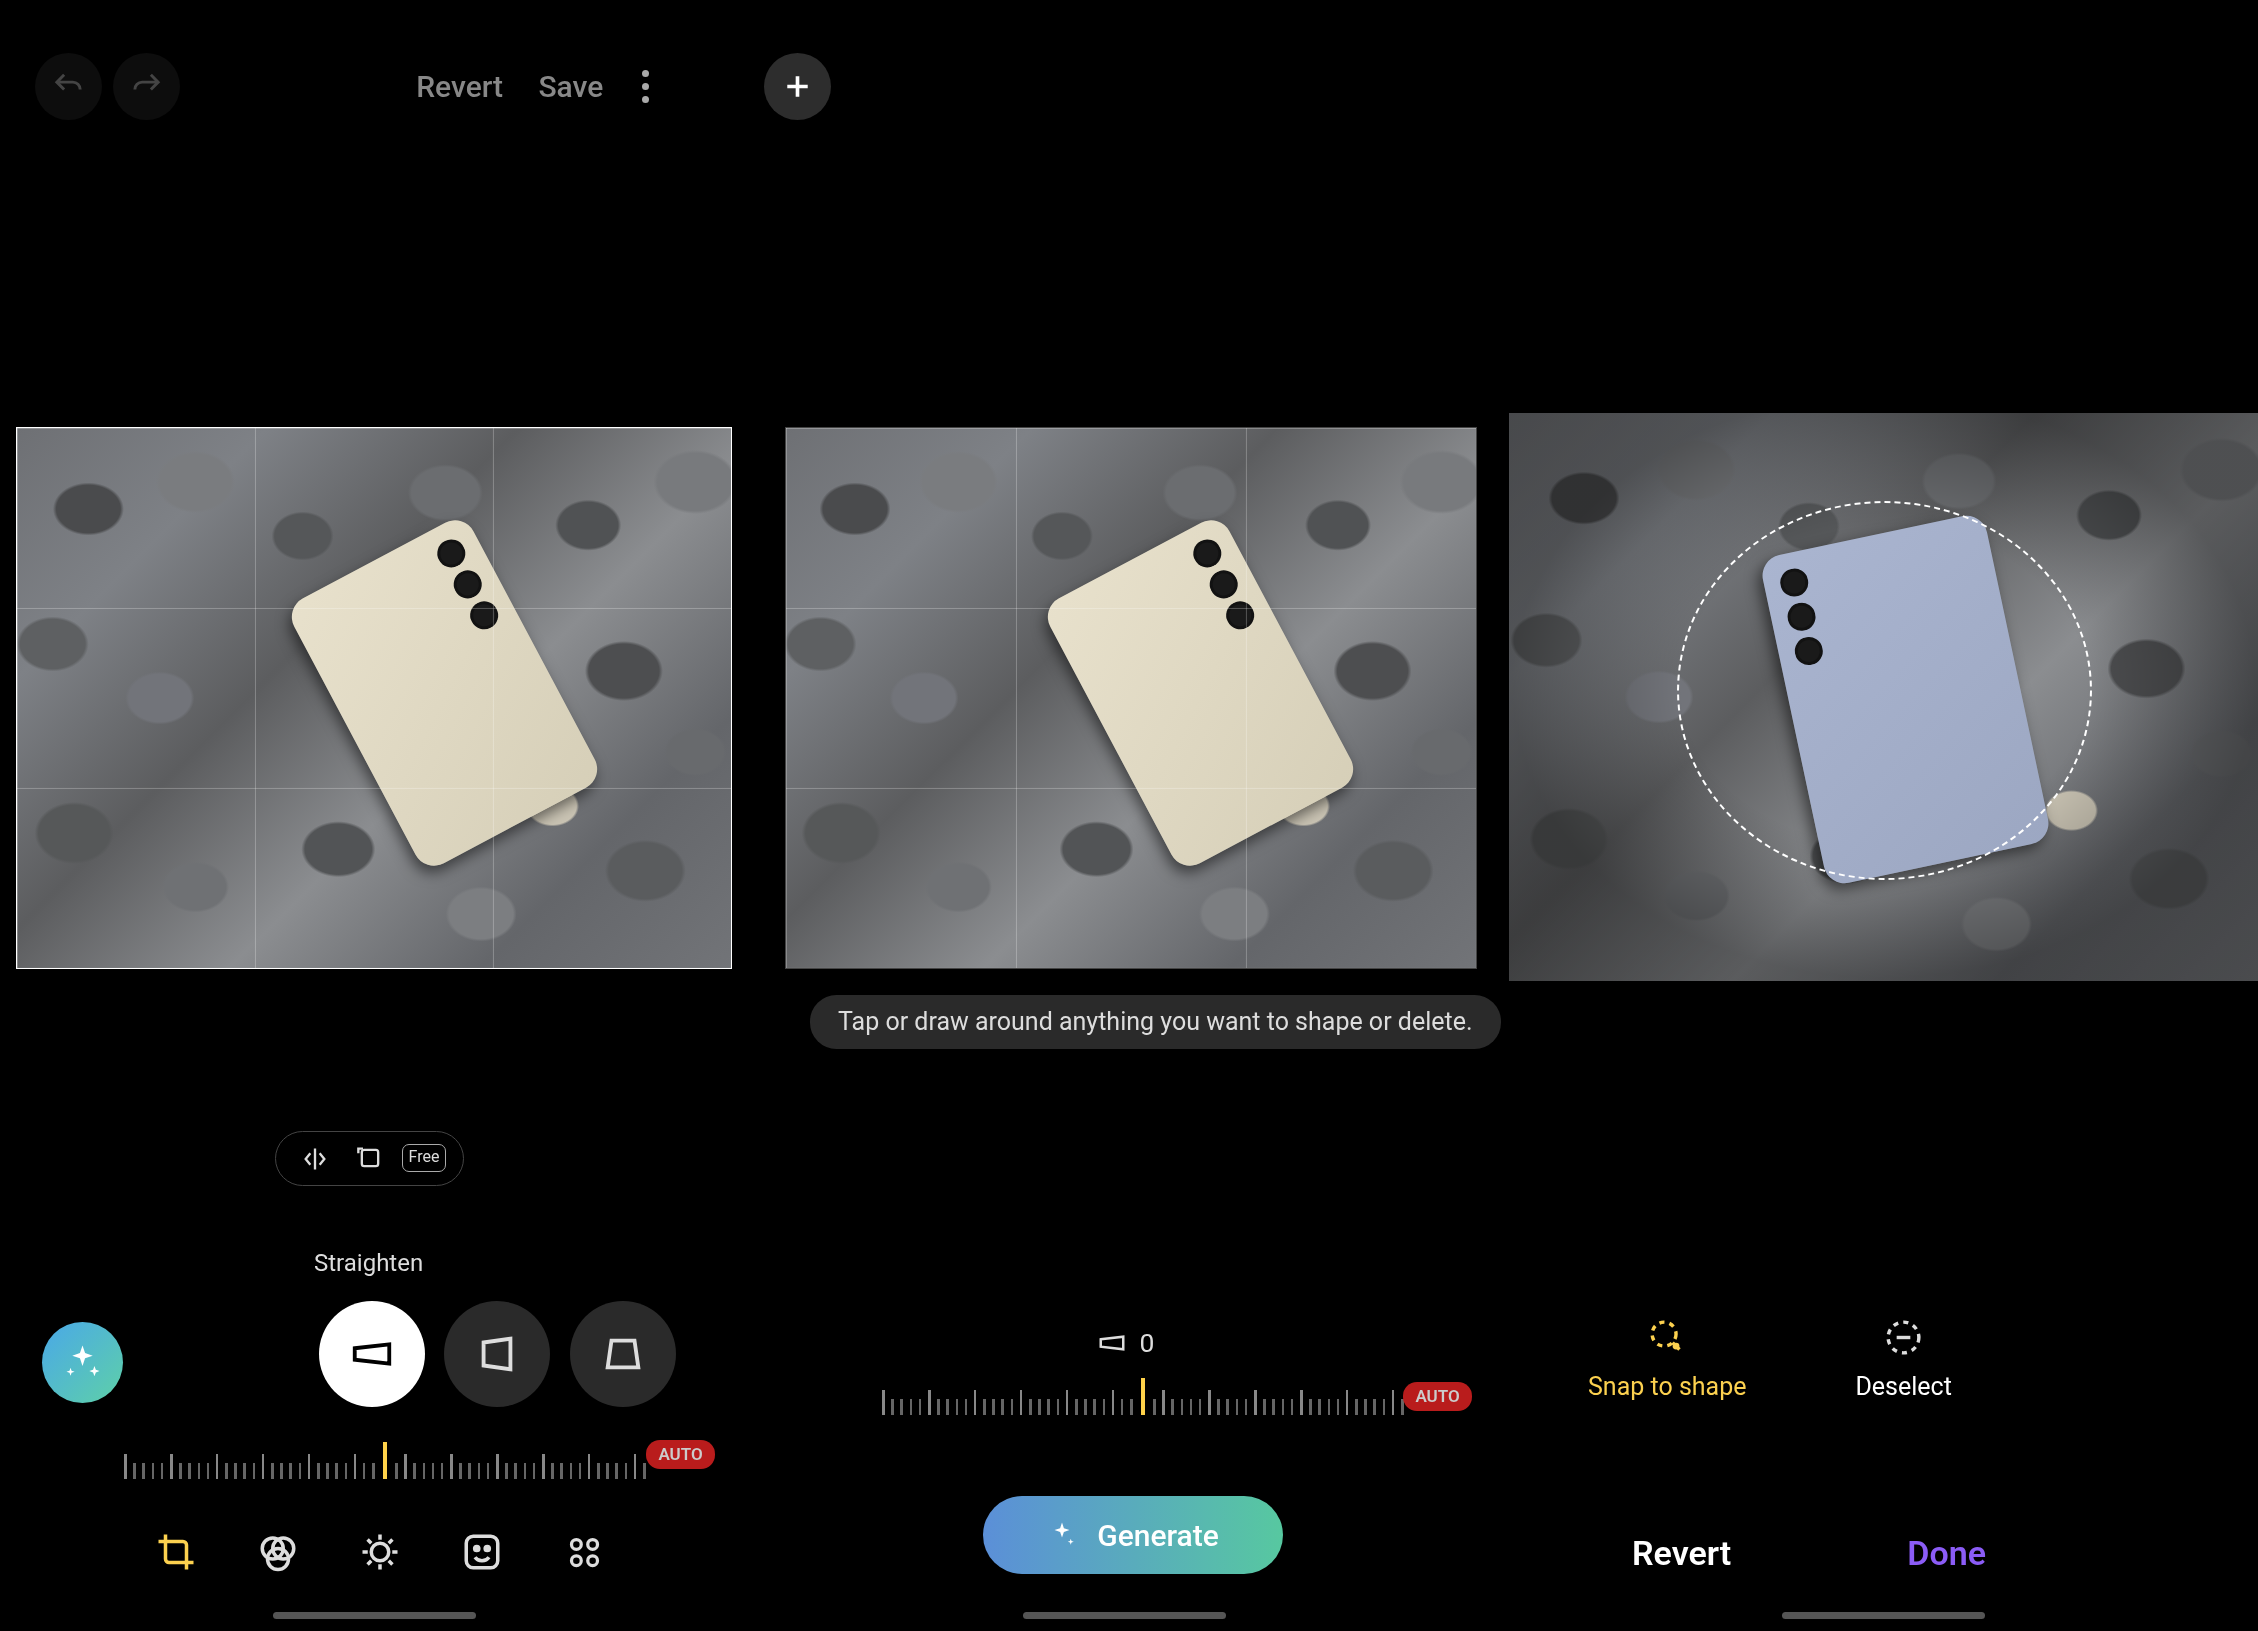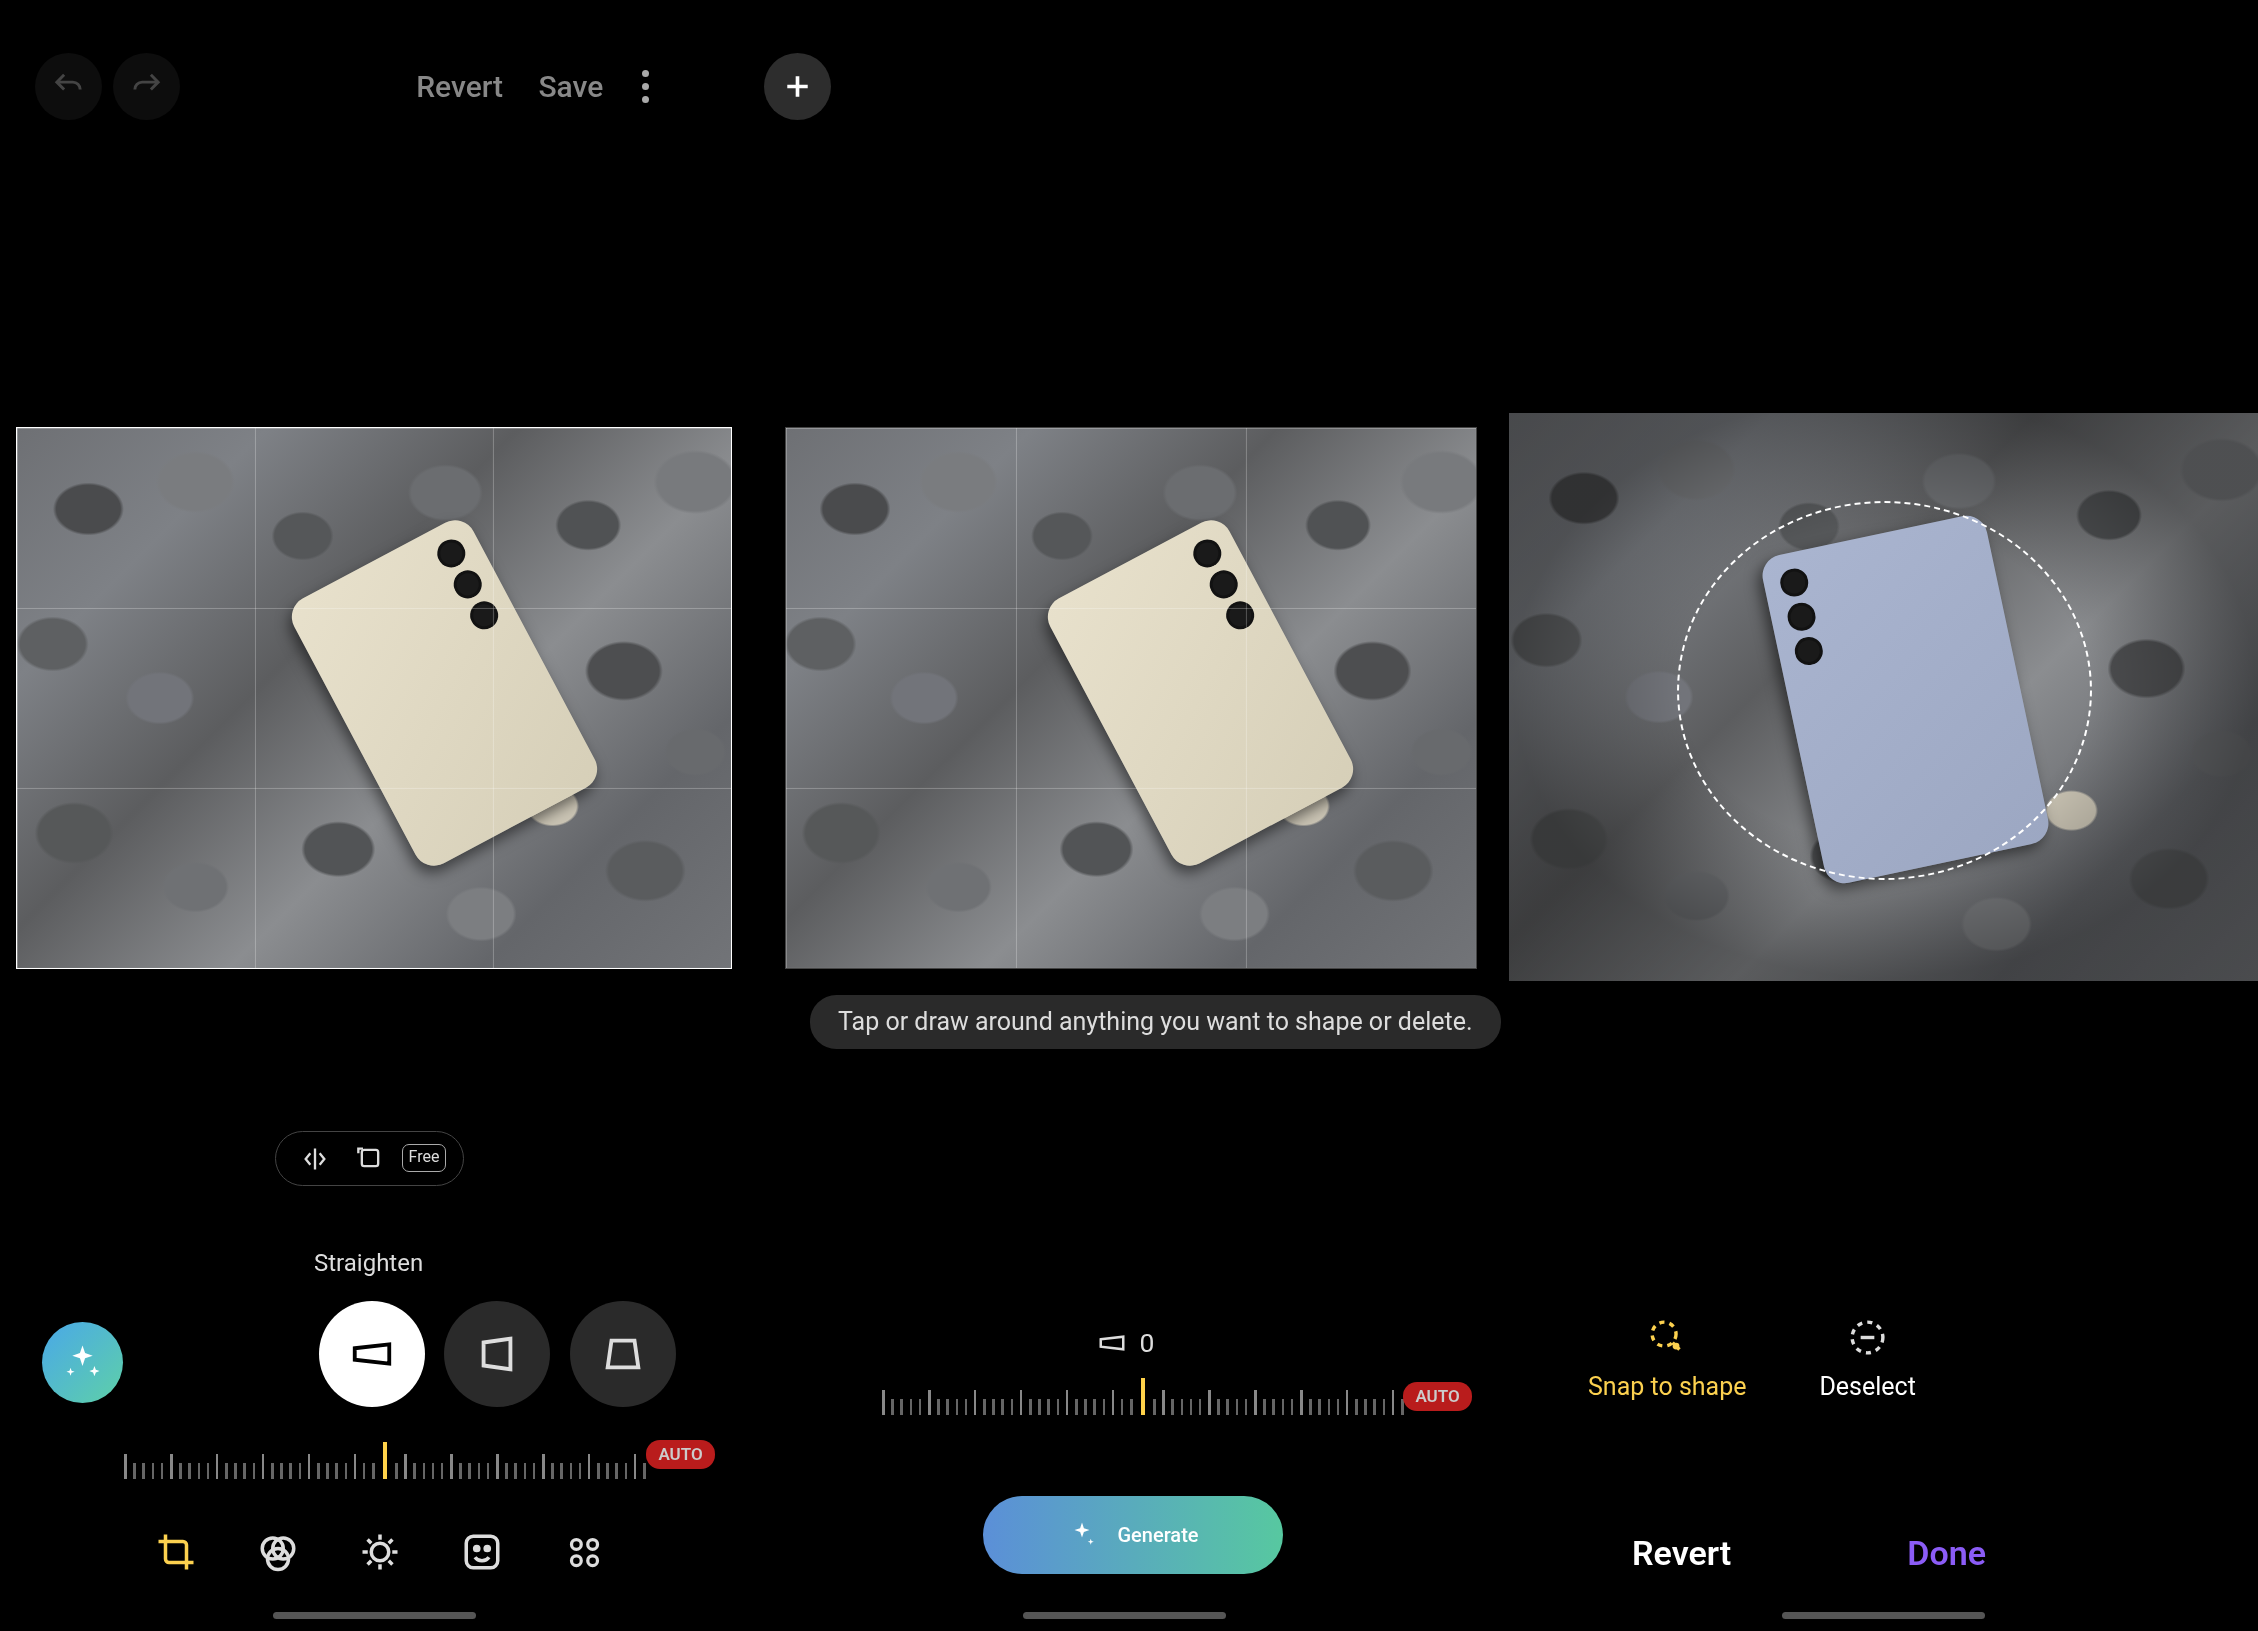--- a/index.html
+++ b/index.html
@@ -260,31 +260,31 @@
 
 
 .generate-btn {
   position: absolute;
   top: 1496px;
   left: 983px;
   width: 300px; height: 78px;
   border-radius: 44px;
   background: linear-gradient(90deg, #5b8fd8 0%, #57c8a0 100%);
   display:flex; align-items:center; justify-content:center; gap:20px;
-  font-size: 20px; font-weight:500; color:#fff;
+  font-size: 30px; font-weight:500; color:#fff;
   cursor:pointer;
 }
 
 
 .sel-actions {
   position: absolute;
   top: 1316px;
   left: 1588px;
   display: flex;
-  gap: 73px;
+  gap: 109px;
   justify-content: flex-end;
 }
 .sel-action { display:flex; flex-direction:column; align-items:center; gap:14px; cursor:pointer; }
 .sel-action .ic { width:42px; height:42px; display:flex; align-items:center; justify-content:center; }
 .sel-action .lbl { font-size:25px; }
 .sel-action.active .lbl { color:#fcd14f; }
 .sel-action.active svg { stroke:#fcd14f; }
 
 
 .cd-row {

